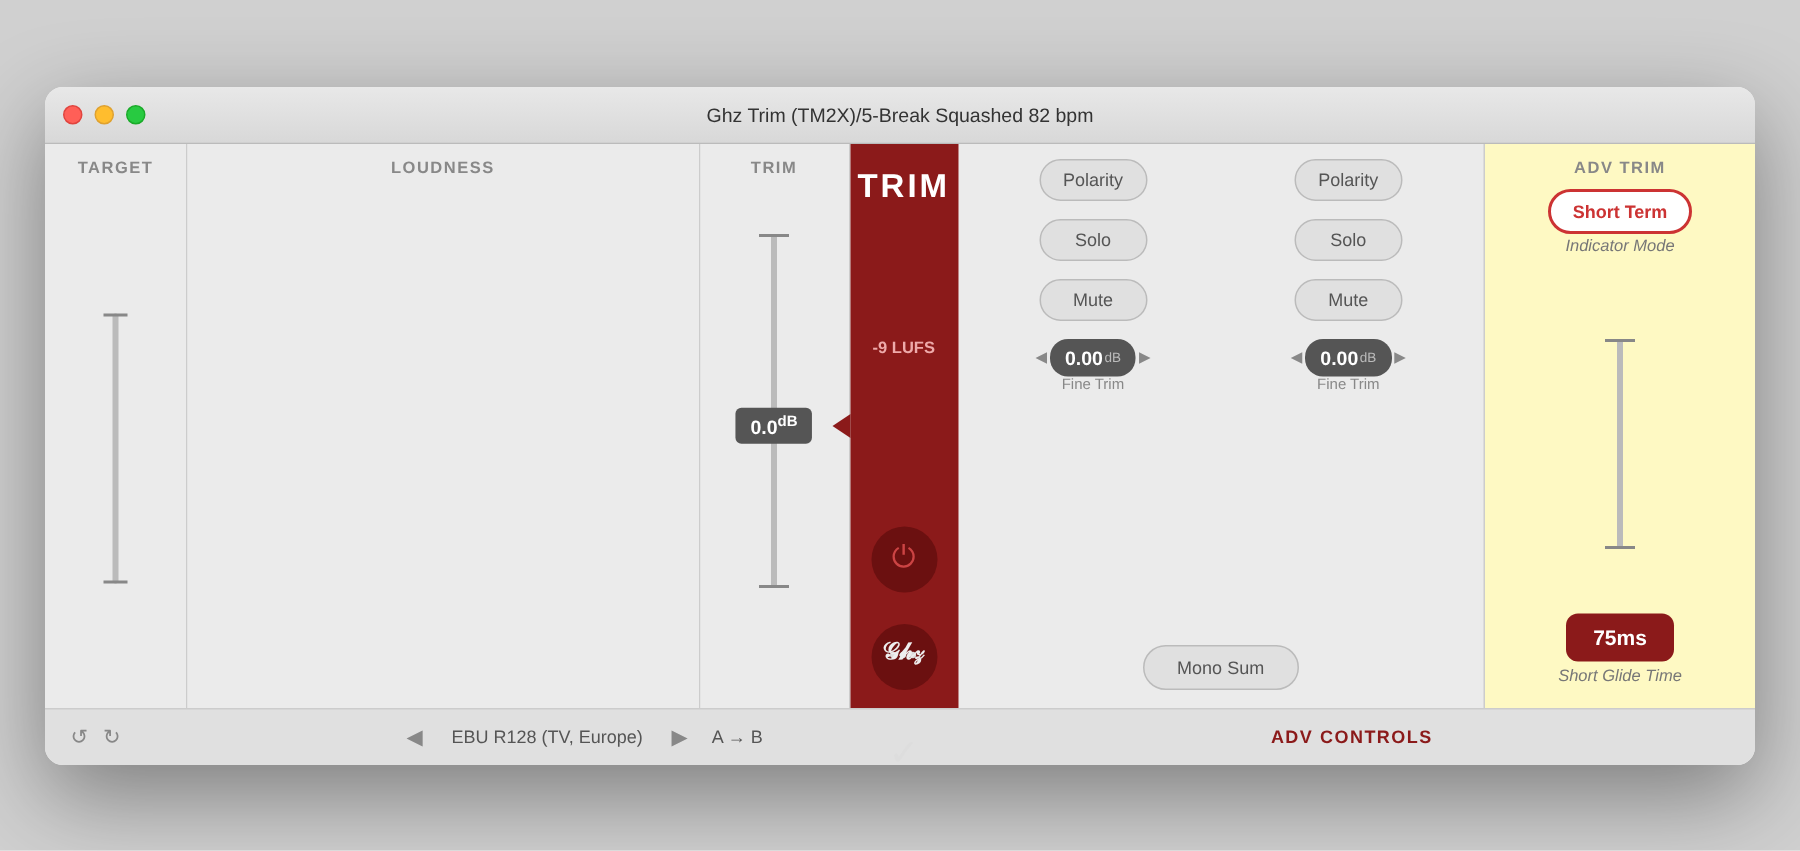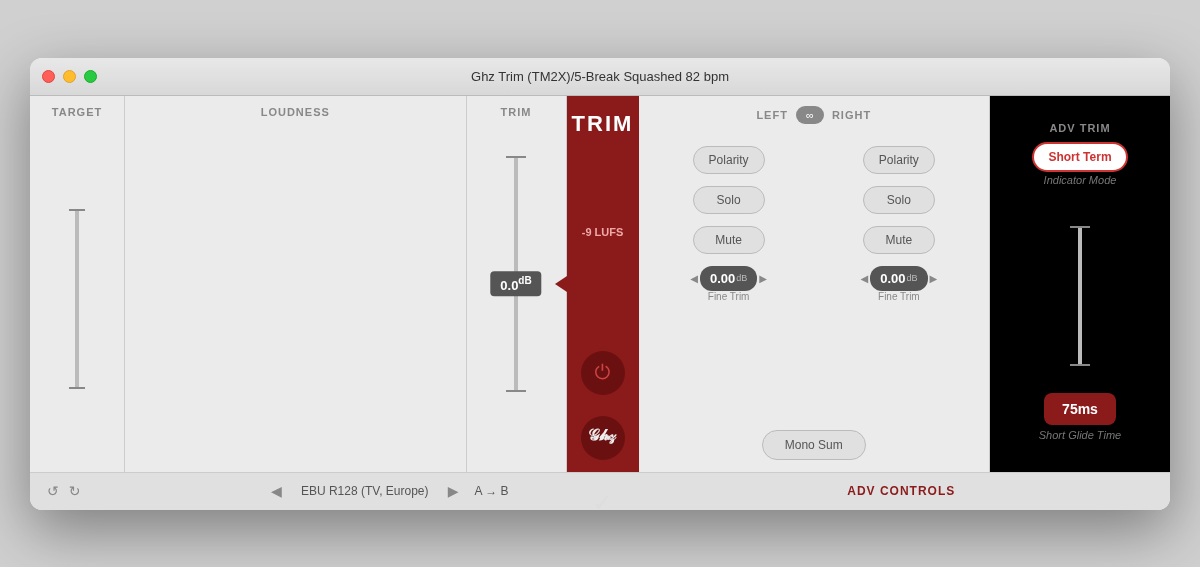--- a/index.html
+++ b/index.html
@@ -371,24 +371,24 @@
       padding: 7px 22px;
       font-size: 12px;
       color: #555;
       cursor: pointer;
       margin-top: 12px;
       text-align: center;
     }
     
     .adv-col {
       width: 180px;
-      background: #000000;
-      display: flex;
-      flex-direction: column;
-      padding: 16px 15px;
+      background: #fef9c3;
+      display: flex;
+      flex-direction: column;
+      padding: 0 15px;
     }
     .adv-header {
       font-size: 11px;
       font-weight: 700;
       color: #888;
       letter-spacing: 1px;
       padding: 10px 0 8px;
       text-align: center;
     }
     .short-term-btn {
@@ -588,27 +588,20 @@
       </div>
       <div class="check-btn">
         <span>✓</span>
       </div>
       <div class="ghz-logo">
         <span>𝒢𝒽𝓏</span>
       </div>
     </div>
 
     <div class="lr-col">
-      <div class="lr-header">
-        <span class="lr-label">LEFT</span>
-        <div class="link-btn">
-          <span class="link-icon">∞</span>
-        </div>
-        <span class="lr-label">RIGHT</span>
-      </div>
 
       <div class="lr-controls">
 
         <div class="lr-side">
           <div class="ctrl-btn">Polarity</div>
           <div class="ctrl-btn">Solo</div>
           <div class="ctrl-btn">Mute</div>
           <div class="ft-block">
             <div class="ft-row">
               <button class="ft-arrow-btn">◀</button>

